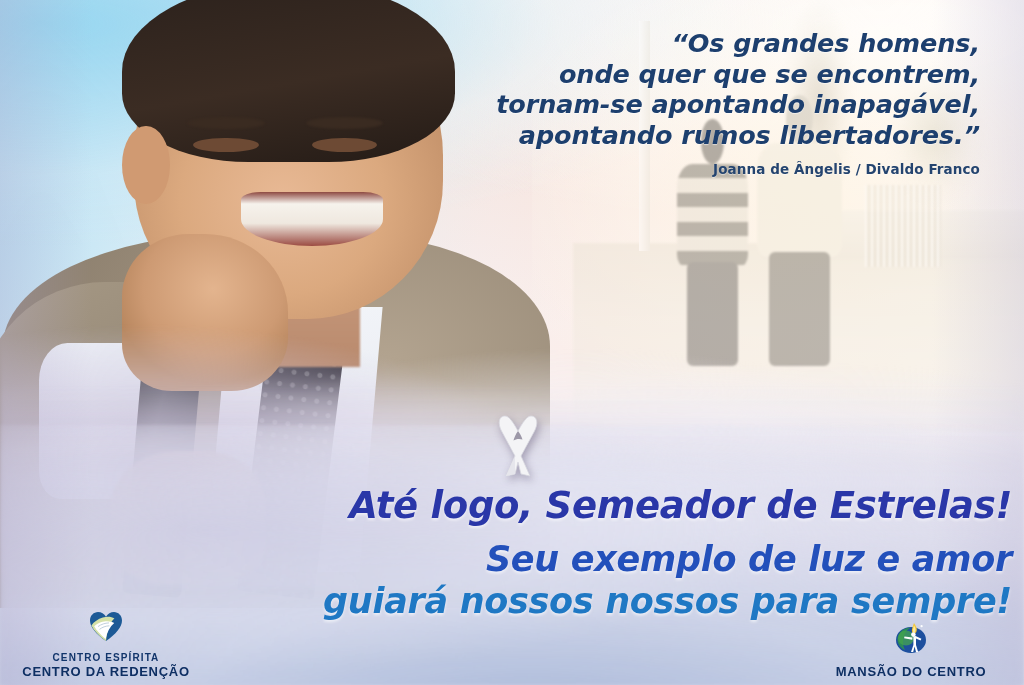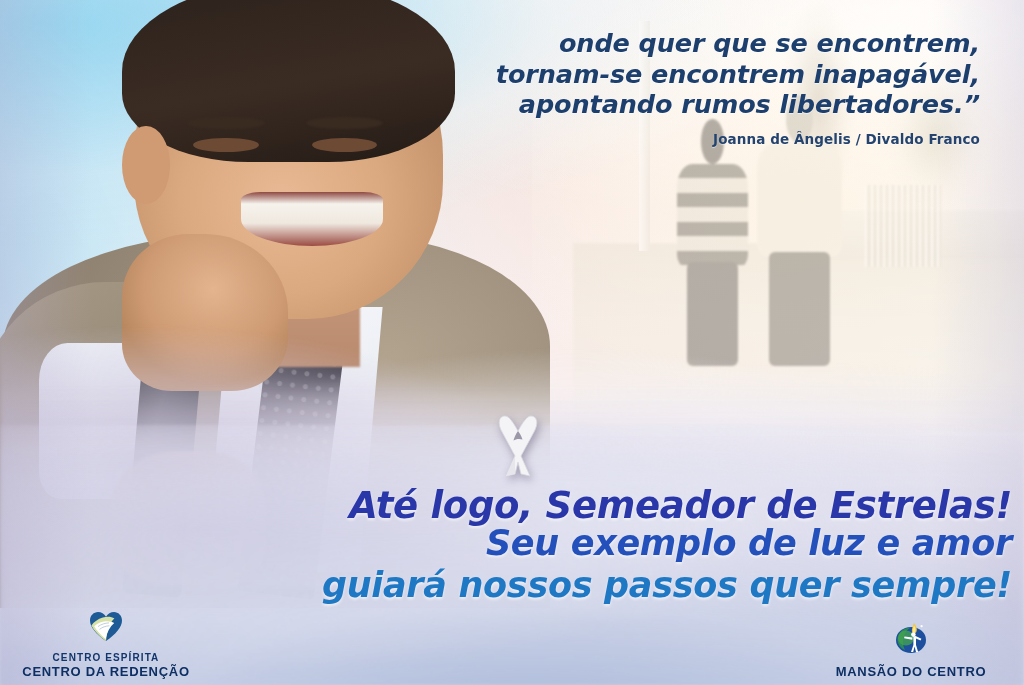--- a/index.html
+++ b/index.html
@@ -259,21 +259,21 @@
     position:absolute;left:0;right:12px;top:487px;text-align:right;
   }
   .msg-line{
     font-family:"DejaVu Sans",sans-serif;
     font-style:italic;font-weight:bold;
     line-height:1.0;
     white-space:nowrap;
     text-shadow:0 2px 3px rgba(255,255,255,.6);
   }
   .msg-1{font-size:37px;color:#2a37a8;letter-spacing:-.3px;}
-  .msg-2{font-size:35px;color:#2350bb;letter-spacing:-.3px;margin-top:2px;}
+  .msg-2{font-size:35px;color:#2350bb;letter-spacing:-.3px;margin-top:18px;}
   .msg-3{font-size:35px;color:#1f78c4;letter-spacing:-.3px;margin-top:7px;}
 
   
   .logo{position:absolute;bottom:6px;text-align:center;}
   .logo-left{left:8px;width:196px;}
   .logo-right{right:8px;width:210px;}
   .logo-mark{height:36px;display:flex;align-items:center;justify-content:center;}
   .logo-text{margin-top:8px;}
   .logo-top-line{
     font-family:"Liberation Sans",sans-serif;
@@ -335,38 +335,39 @@
     <div class="pt-hand"></div>
     <div class="pt-hand2"></div>
   </div>
 
   <div class="bg-layer clouds-mid"></div>
   <div class="portrait-fade"></div>
   <div class="bg-layer clouds-lower"></div>
   <div class="bg-layer vignette-sides"></div>
 
   <div class="quote">
+    <div class="quote-line">“Os grandes homens,</div>
     <div class="quote-line">onde quer que se encontrem,</div>
-    <div class="quote-line">tornam-se encontrem inapagável,</div>
+    <div class="quote-line">tornam-se apontando inapagável,</div>
     <div class="quote-line">apontando rumos libertadores.”</div>
     <div class="quote-credit">Joanna de Ângelis / Divaldo Franco</div>
   </div>
 
   <div class="ribbon">
     <svg width="50" height="68" viewBox="0 0 50 68">
       <path d="M25 19 C20 10 16 4 12 4 C6 4 4 11 9 20 L22 44 L13 64 L22 62 L25 50 L28 62 L37 64 L28 44 L41 20 C46 11 44 4 38 4 C34 4 30 10 25 19 Z" fill="#f4f4f6" stroke="#d8d8df" stroke-width="0.8"></path>
       <path d="M25 19 C22.5 22.5 21 26 20.5 28.5 C22.5 27 26.5 26.5 29.5 27.5 C28.5 24.5 27 21.5 25 19 Z" fill="#9d98a8"></path>
       <path d="M22 44 L13 64 L22 62 Z" fill="#e6e6ec"></path>
     </svg>
   </div>
 
   <div class="message">
     <div class="msg-line msg-1">Até logo, Semeador de Estrelas!</div>
     <div class="msg-line msg-2">Seu exemplo de luz e amor</div>
-    <div class="msg-line msg-3">guiará nossos passos quer sempre!</div>
+    <div class="msg-line msg-3">guiará nossos nossos para sempre!</div>
   </div>
 
   <div class="logo logo-left">
     <div class="logo-mark">
       <svg width="34" height="32" viewBox="0 0 34 32">
         <path d="M17 31 C7 24 1 17 1 10.5 C1 5.5 4.8 2 9 2 C12.3 2 15.3 4 17 6.8 C18.7 4 21.7 2 25 2 C29.2 2 33 5.5 33 10.5 C33 17 27 24 17 31 Z" fill="#1d5a96"></path>
         <path d="M17 31 C10 26 5 20.5 2.4 15.4 C5 12 9 9 13.8 7.6 C18.6 6.2 22.6 6.8 25.4 8.6 C21 12.6 18.4 19 17 31 Z" fill="#dfe9a8" opacity="0.95"></path>
         <path d="M16.6 29 C11.4 24.6 7.6 20.4 5.2 16.2 C8.4 13.4 12.4 11.6 16.6 11.2 C20 10.9 23 11.6 25.2 13 C21 16.8 18 22 16.6 29 Z" fill="#ffffff"></path>
         <path d="M9 16.6 C12 14.4 16 13 20 12.9" stroke="#b9c9d8" stroke-width="0.9" fill="none"></path>
         <path d="M10.5 19.4 C13.2 17.2 16.8 15.9 20.4 15.8" stroke="#b9c9d8" stroke-width="0.9" fill="none"></path>

